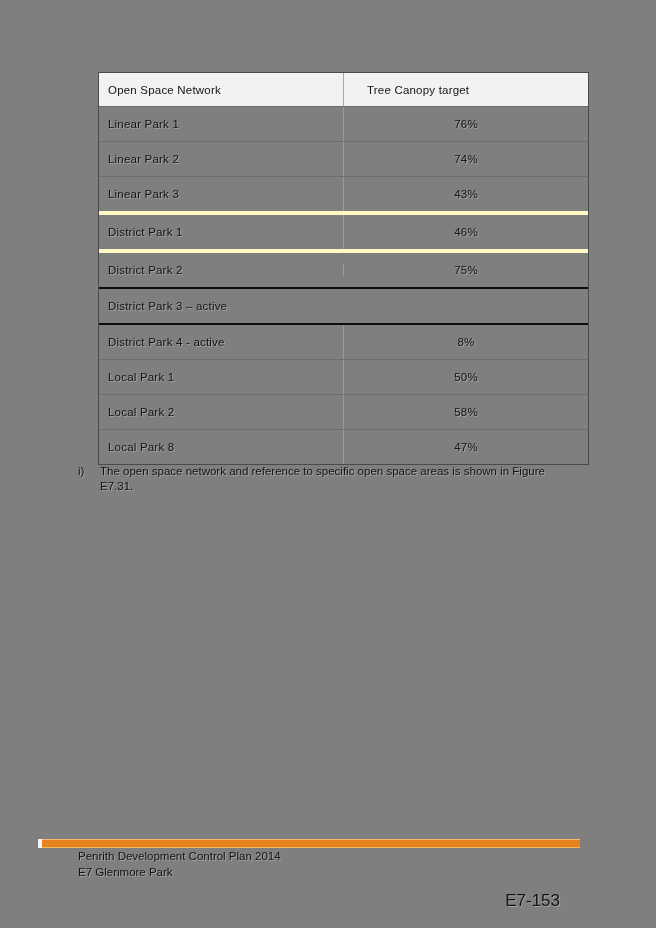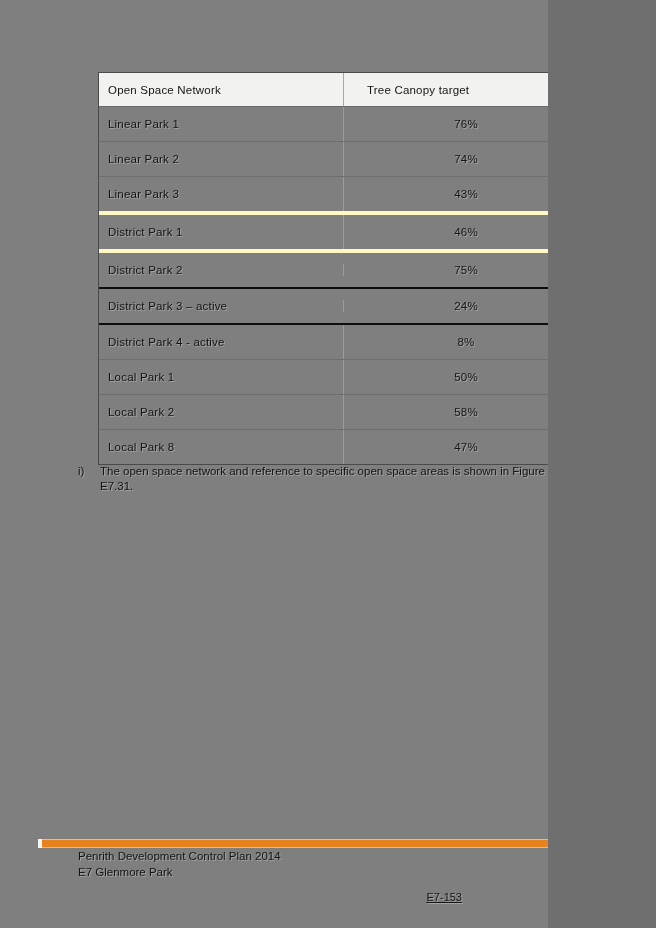--- a/index.html
+++ b/index.html
@@ -2,21 +2,21 @@
 <html><head>
 <meta charset="utf-8">
 <style>
   html, body {
     margin: 0;
     padding: 0;
     background: #6f6f6f;
   }
   .page {
     position: relative;
-    width: 548px;
+    width: 656px;
     height: 928px;
     background: #7f7f7f;
     font-family: "Liberation Sans", sans-serif;
     color: #141414;
     overflow: hidden;
   }
   .doc-text {
     text-shadow: 1px 1px 0 rgba(255,255,255,0.28);
   }
 
@@ -114,24 +114,23 @@
     font-size: 11.5px;
   }
   .footer-line2 {
     position: absolute;
     left: 78px;
     top: 866px;
     font-size: 11.5px;
   }
   .page-number {
     position: absolute;
-    right: 86px;
+    right: 96px;
     top: 891px;
-    font-size: 11px;
-    text-decoration: underline;
+    font-size: 17px;
   }
 </style>
 </head>
 <body>
 
 <div class="page">
 
   <div class="osn-table">
 
     <div class="t-row t-header">
@@ -159,21 +158,20 @@
       <div class="cell c2 doc-text">46%</div>
     </div>
 
     <div class="t-row t-data sep-thick">
       <div class="cell c1 doc-text">District Park 2</div>
       <div class="cell c2 doc-text">75%</div>
     </div>
 
     <div class="t-row t-data sep-thick">
       <div class="cell c1 doc-text">District Park 3 – active</div>
-      <div class="cell c2 doc-text">24%</div>
     </div>
 
     <div class="t-row t-data sep-thin">
       <div class="cell c1 doc-text">District Park 4 - active</div>
       <div class="cell c2 doc-text">8%</div>
     </div>
 
     <div class="t-row t-data sep-thin">
       <div class="cell c1 doc-text">Local Park 1</div>
       <div class="cell c2 doc-text">50%</div>

